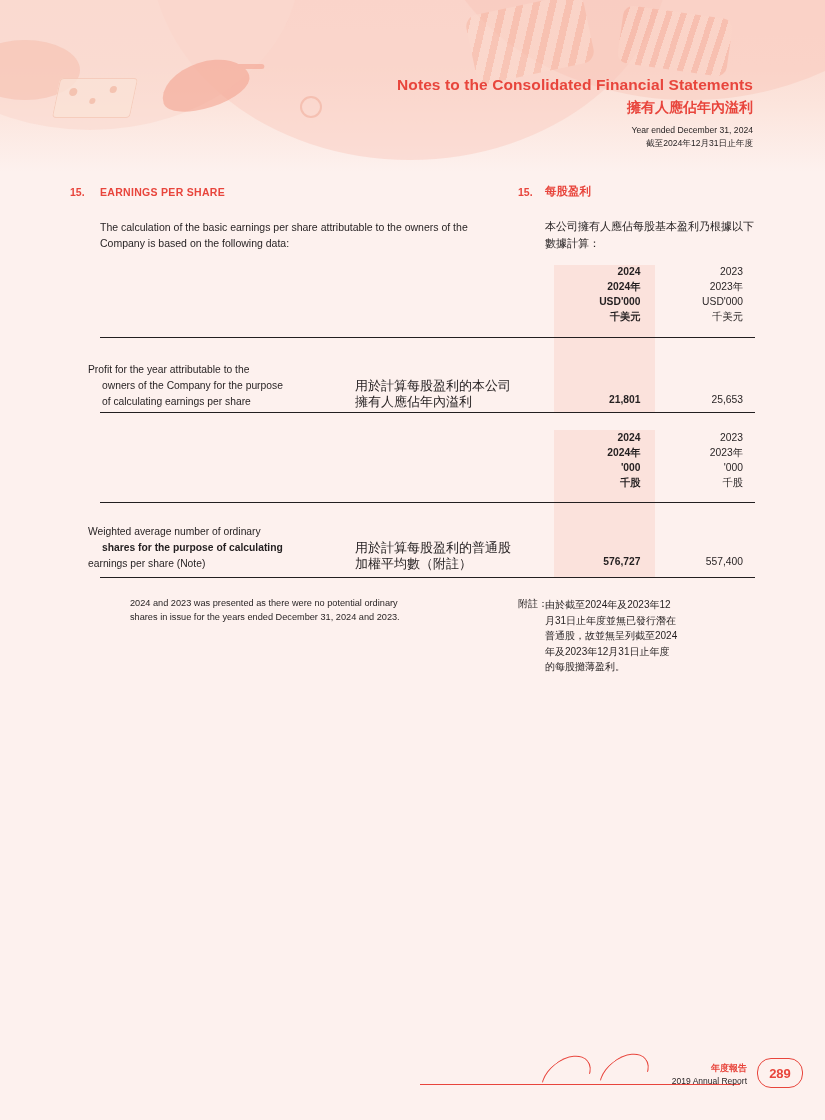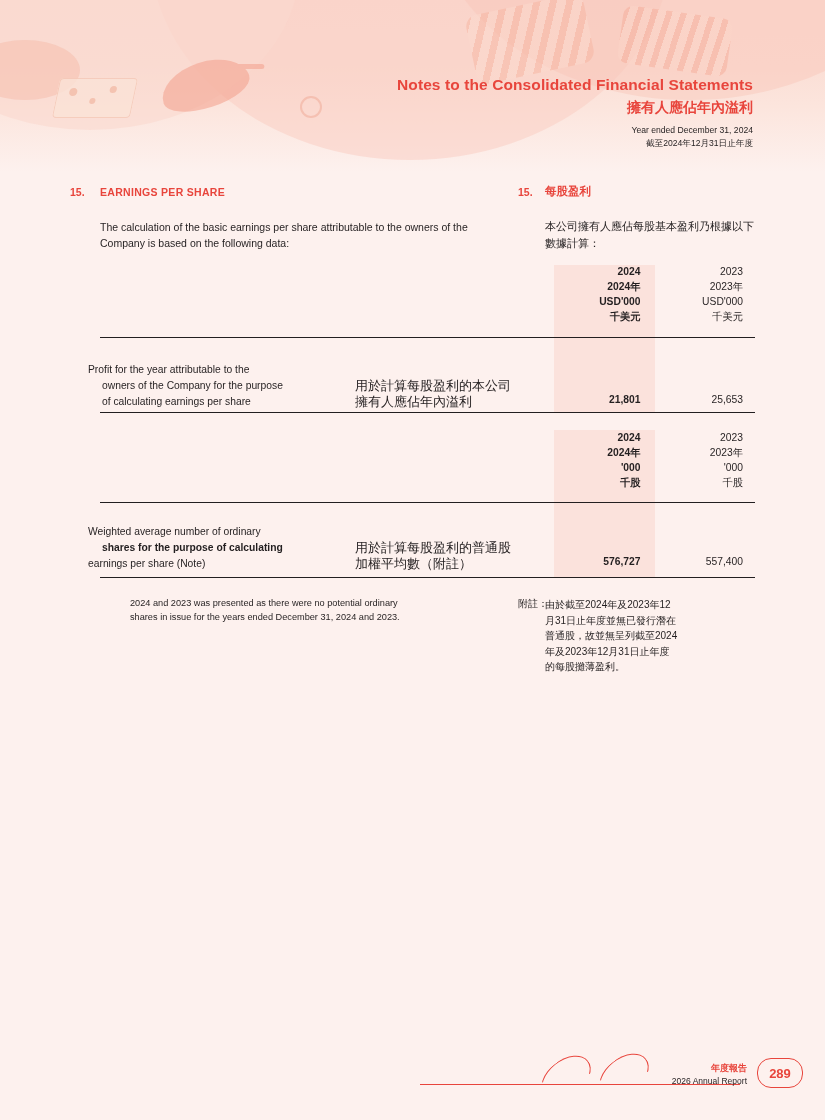--- a/index.html
+++ b/index.html
@@ -423,15 +423,15 @@
     <div>的每股攤薄盈利。</div>
   </div>
 
 </div>
 
 <div class="footer">
   <div class="footer-line"></div>
   <div class="swoosh sw1"></div>
   <div class="swoosh sw2"></div>
   <div class="foot-zh">年度報告</div>
-  <div class="foot-en">2026  Annual Report</div>
+  <div class="foot-en">2019  Annual Report</div>
   <div class="page-badge">289</div>
 </div>
 
 </body></html>

